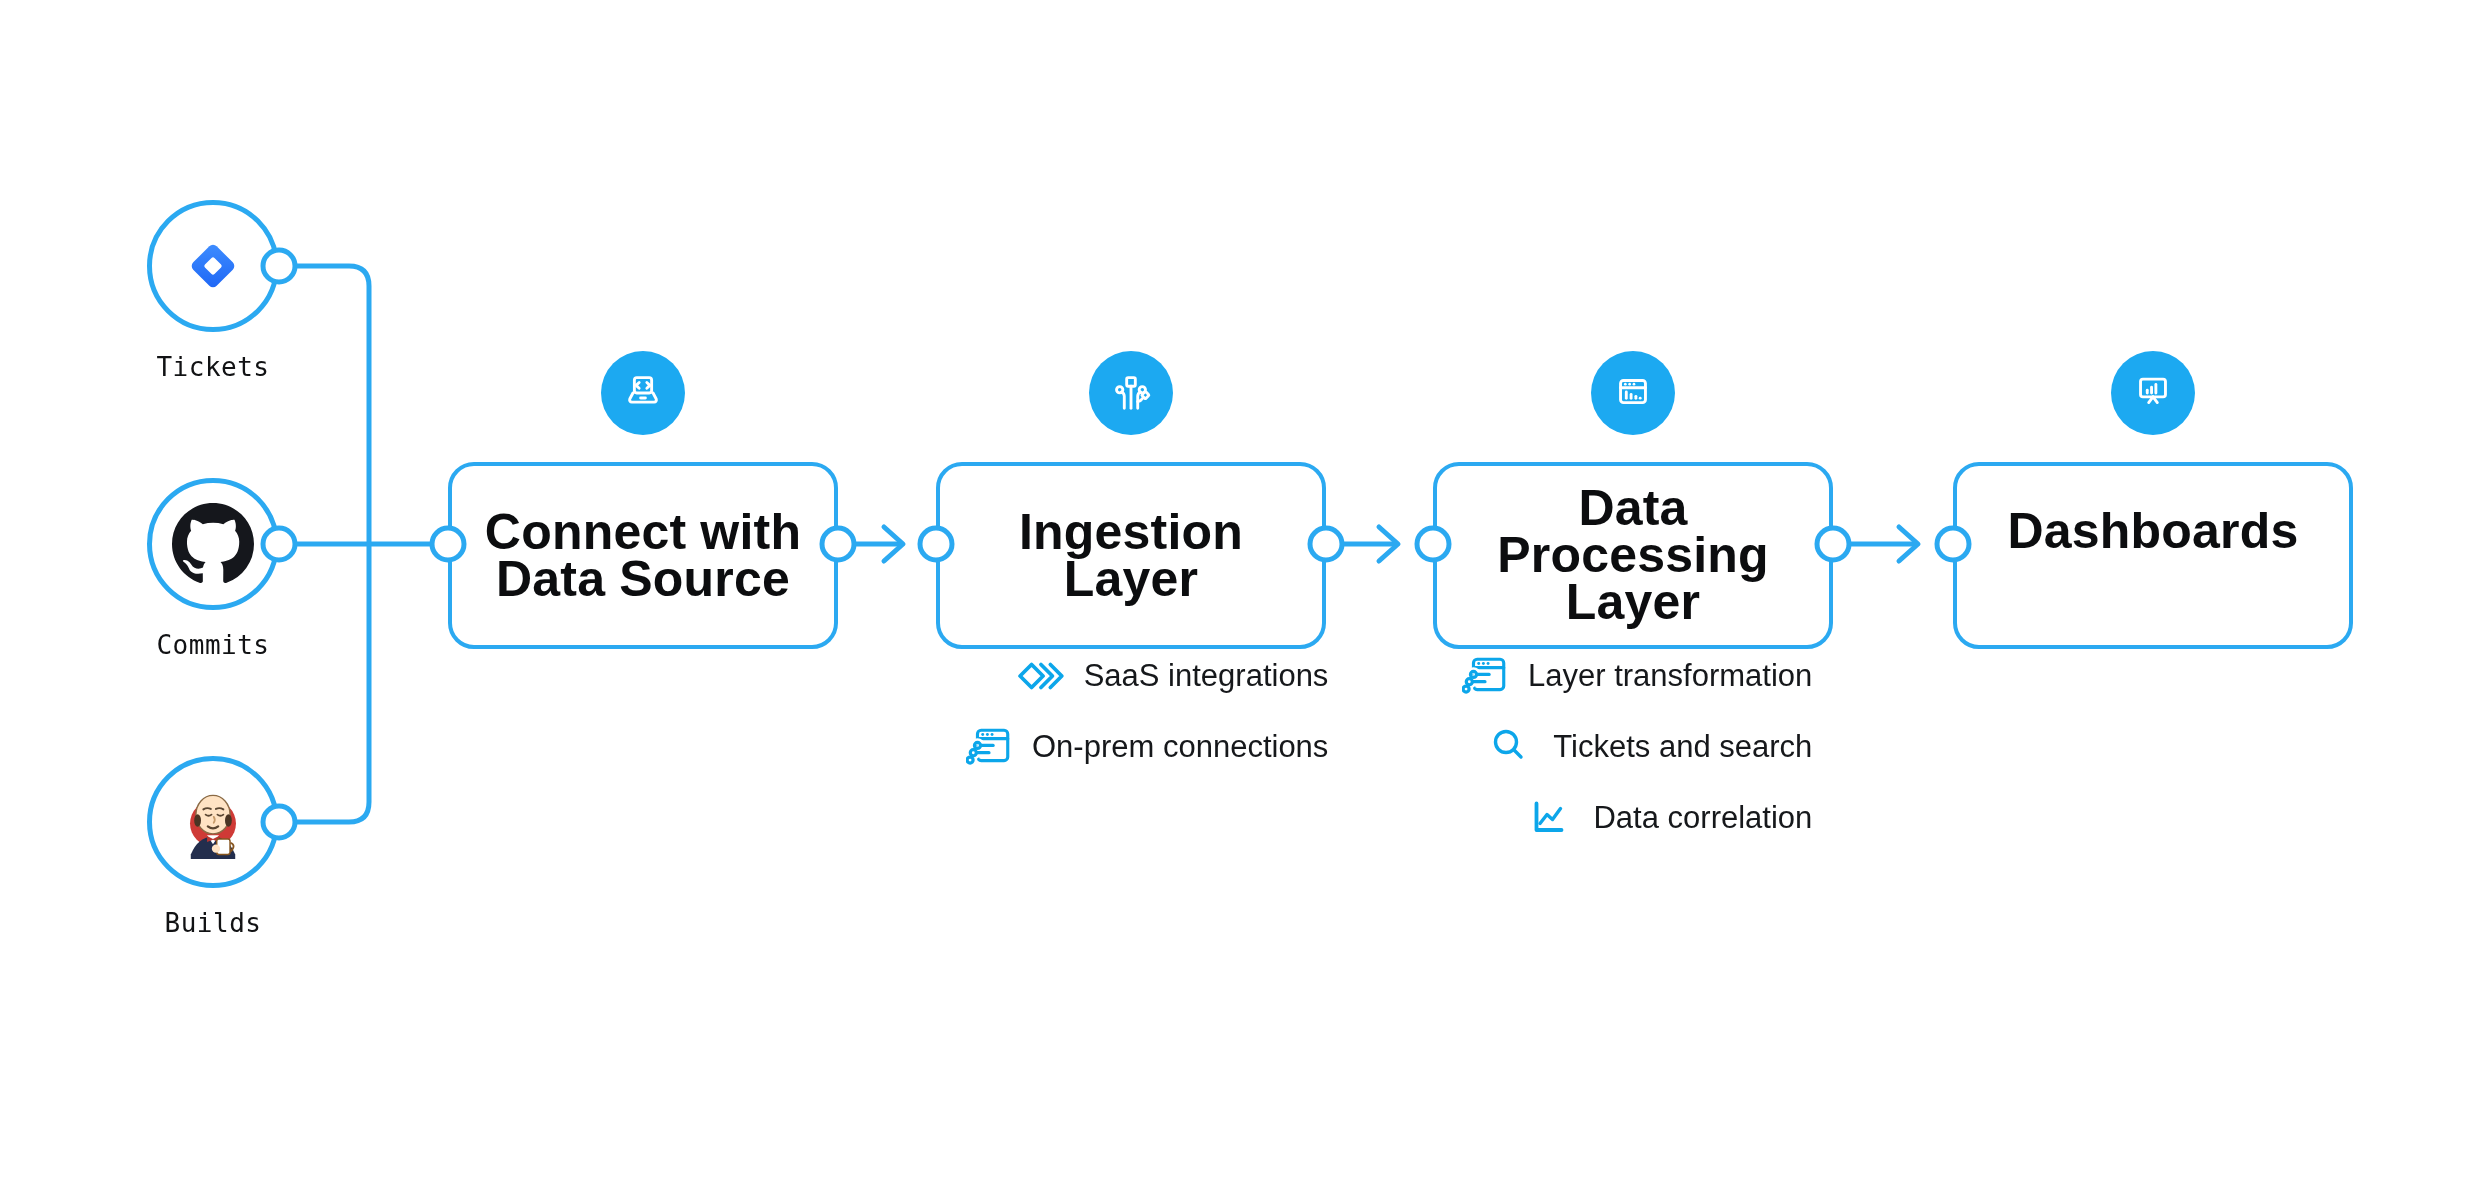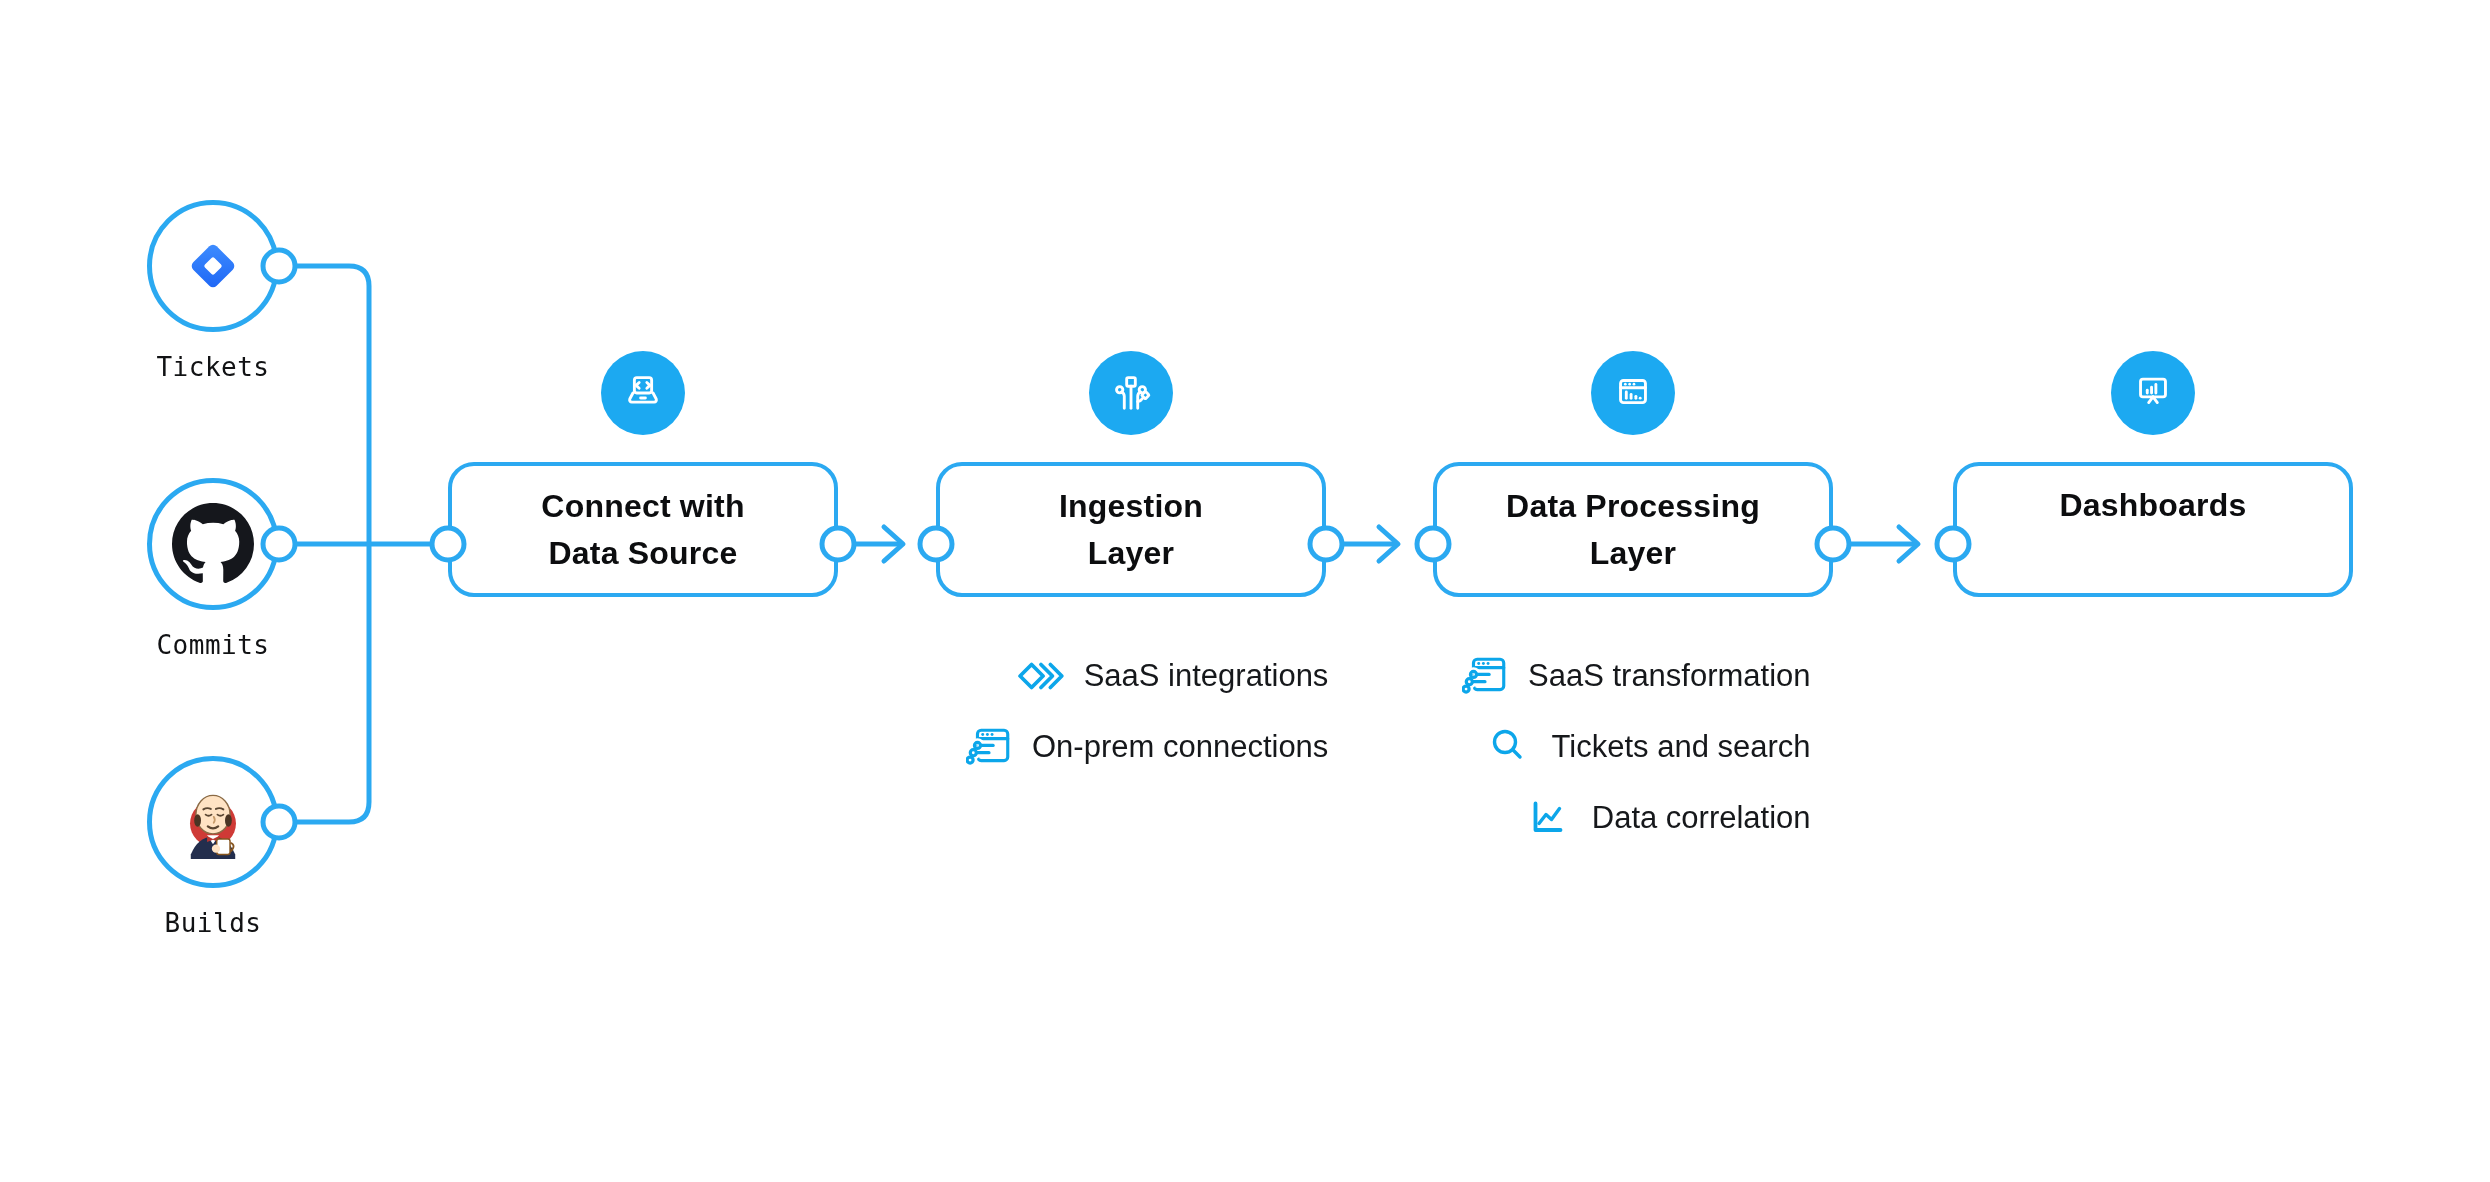--- a/index.html
+++ b/index.html
@@ -18,24 +18,24 @@
     display:flex; align-items:center; justify-content:center;
   }
   .src-label {
     position:absolute; width:260px; text-align:center; z-index:2;
     font-family:"DejaVu Sans Mono","Liberation Mono",monospace;
     font-size:26px; line-height:44px; font-weight:500; color:#111214; letter-spacing:0.5px;
   }
 
   
   .stage-box {
-    position:absolute; height:135px; box-sizing:border-box; z-index:1;
+    position:absolute; height:187px; box-sizing:border-box; z-index:1;
     border:4.5px solid #2BA9F1; border-radius:26px; background:#fff;
     display:flex; align-items:center; justify-content:center; text-align:center;
-    font-size:32px; line-height:47px; font-weight:700; color:#0c0d0f;
+    font-size:50px; line-height:47px; font-weight:700; color:#0c0d0f;
     white-space:pre-line; letter-spacing:0.2px;
   }
   .stage-box.shift-up { padding-bottom:48px; }
 
   .stage-badge {
     position:absolute; width:84px; height:84px; border-radius:50%;
     background:#1CA9F1; z-index:1;
     display:flex; align-items:center; justify-content:center;
   }
 
@@ -221,21 +221,21 @@
     </g>
     <g stroke="#0CA6EA" stroke-width="3.1">
       <circle cx="11" cy="18.5" r="2.9"></circle>
               <path d="M14.8 18.5 H26"></path>
       <circle cx="7" cy="25.5" r="2.9"></circle>
               <path d="M10.8 25.5 H22"></path>
       <circle cx="3.9" cy="32.5" r="2.9"></circle>
     </g>
   </svg>
 </span>
-        <span class="list-text">SaaS transformation</span>
+        <span class="list-text">Layer transformation</span>
       </div>
       <div class="list-row">
         <span class="list-icon">
   <svg width="44" height="44" viewBox="0 0 44 44" fill="none" stroke="#0CA6EA" stroke-width="3.4" stroke-linecap="round">
     <circle cx="19" cy="17" r="10.5"></circle>
     <path d="M26.8 24.8 L34 32"></path>
   </svg>
 </span>
         <span class="list-text">Tickets and search</span>
       </div>

